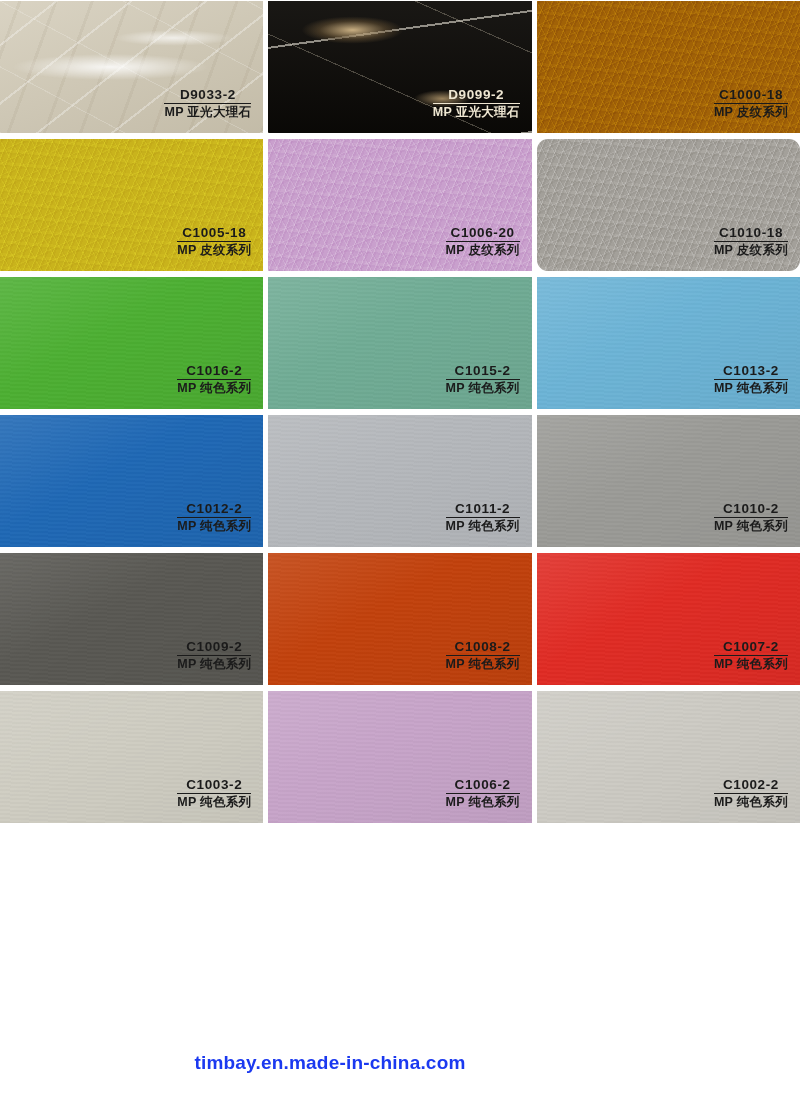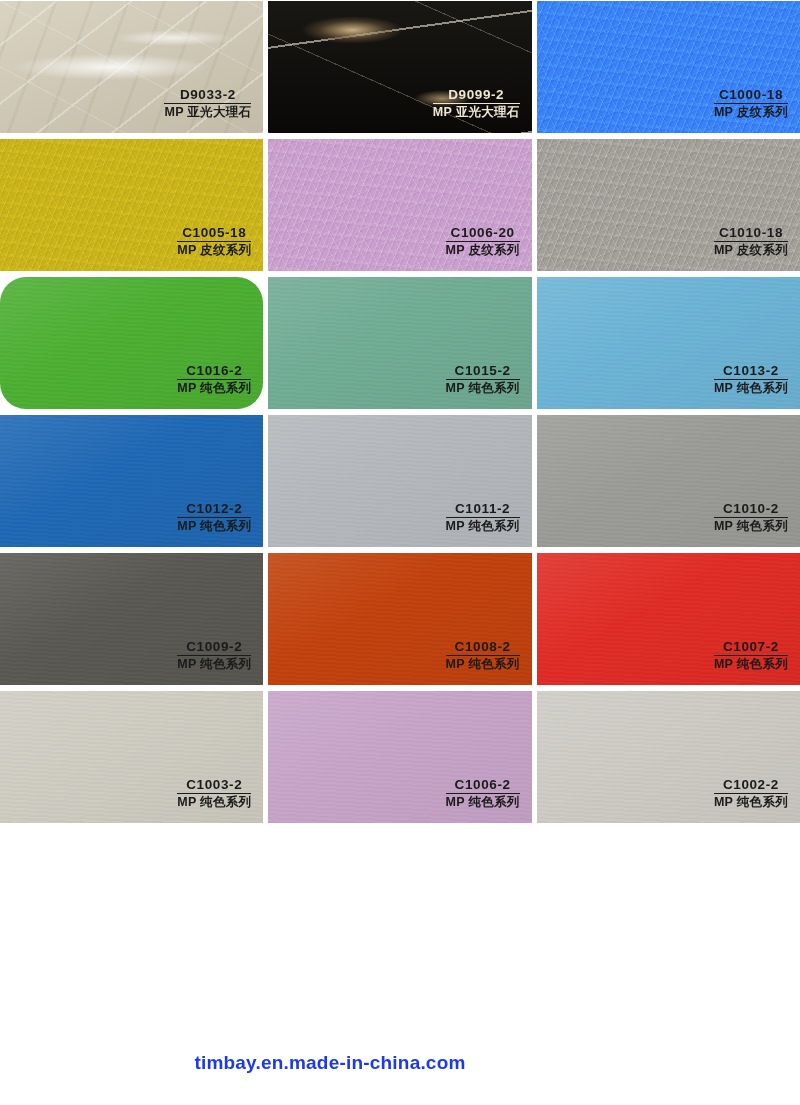--- a/index.html
+++ b/index.html
@@ -119,49 +119,49 @@
         <div class="series">MP 亚光大理石</div>
       </div>
     </div>
     <div class="tile" style="background-color: rgb(13, 11, 8);">
       <div class="tex tex-blackmarble"></div>
       <div class="label lbl-light">
         <div class="code">D9099-2</div>
         <div class="series">MP 亚光大理石</div>
       </div>
     </div>
-    <div class="tile" style="background-color: #3b82f6; padding-left: 48px;">
+    <div class="tile" style="background-color: #a16207; padding-left: 48px;">
       <div class="tex tex-leather"></div>
       <div class="label lbl-dark">
         <div class="code">C1000-18</div>
         <div class="series">MP 皮纹系列</div>
       </div>
     </div>
     <div class="tile" style="background-color: rgb(201, 179, 28);">
       <div class="tex tex-leather"></div>
       <div class="label lbl-dark">
         <div class="code">C1005-18</div>
         <div class="series">MP 皮纹系列</div>
       </div>
     </div>
     <div class="tile" style="background-color: rgb(201, 160, 205);">
       <div class="tex tex-leather"></div>
       <div class="label lbl-dark">
         <div class="code">C1006-20</div>
         <div class="series">MP 皮纹系列</div>
       </div>
     </div>
-    <div class="tile" style="background-color: rgb(163, 160, 154);">
+    <div class="tile" style="background-color: rgb(163, 160, 154); border-radius: 11px;">
       <div class="tex tex-leather"></div>
       <div class="label lbl-dark">
         <div class="code">C1010-18</div>
         <div class="series">MP 皮纹系列</div>
       </div>
     </div>
-    <div class="tile" style="background-color: rgb(76, 175, 50); border-radius: 26px;">
+    <div class="tile" style="background-color: rgb(76, 175, 50);">
       <div class="tex tex-solid"></div>
       <div class="label lbl-dark">
         <div class="code">C1016-2</div>
         <div class="series">MP 纯色系列</div>
       </div>
     </div>
     <div class="tile" style="background-color: rgb(112, 172, 149);">
       <div class="tex tex-solid"></div>
       <div class="label lbl-dark">
         <div class="code">C1015-2</div>

